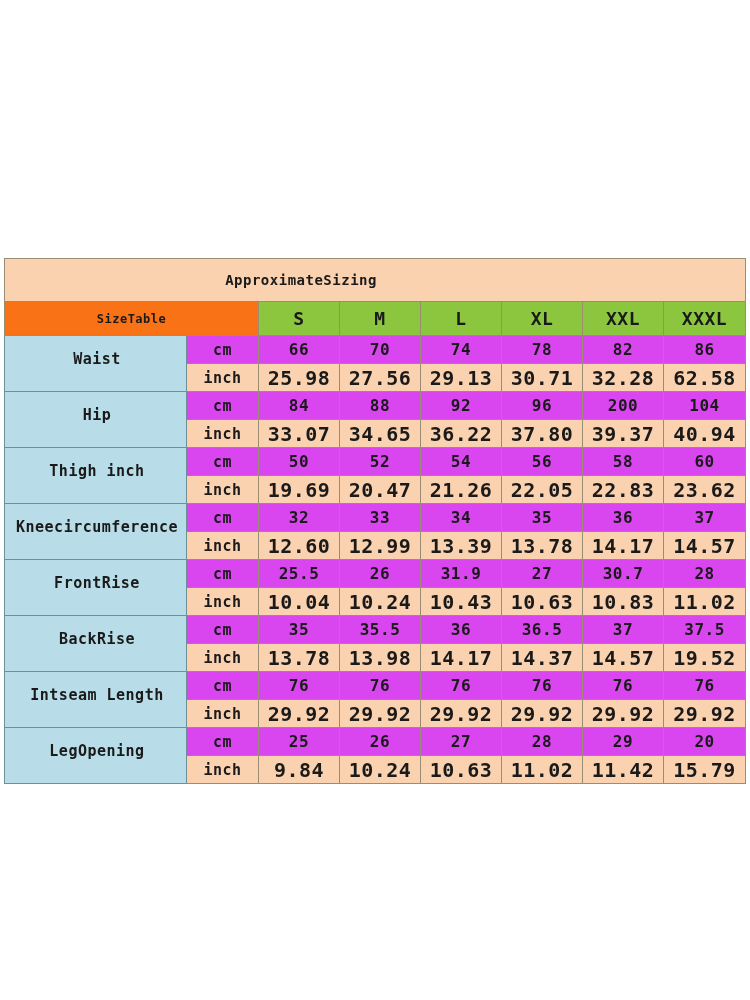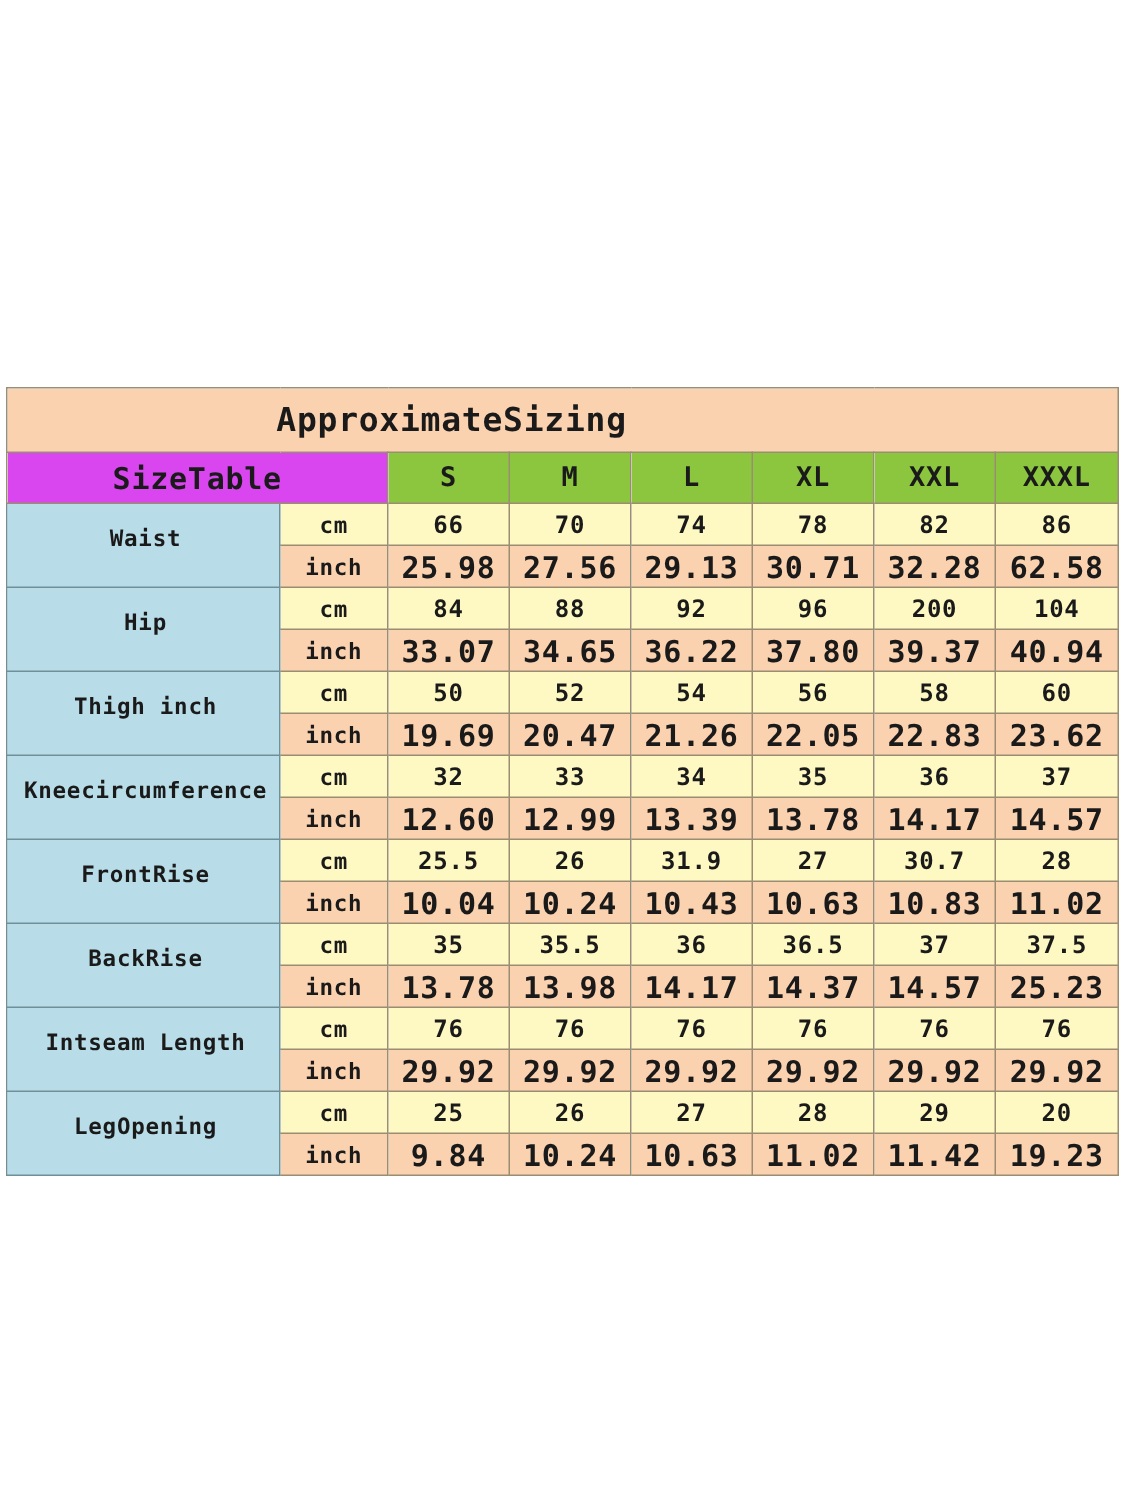--- a/index.html
+++ b/index.html
@@ -42,56 +42,56 @@
     font-family: "DejaVu Sans Mono", monospace;
     letter-spacing: 0.5px;
     overflow: hidden;
     white-space: nowrap;
   }
 
   
   .title-cell {
     background: #fbd2b0;
     height: 42px;
-    font-size: 22px;
+    font-size: 14px;
     text-align: center !important;
     border-bottom: 1px solid #9a8d72 !important;
     padding-right: 148px !important;
   }
 
   
   .hdr {
     background: #8cc63f;
     height: 33px;
     font-size: 18px;
   }
   .hdr-label {
-    background: #d946ef;
-    font-size: 20px;
+    background: #f97316;
+    font-size: 12px;
     text-align: center !important;
   }
 
   
   .row-label {
     background: #b8dde8;
     text-align: right;
     vertical-align: top !important;
     font-size: 15px;
     padding-left: 3px !important;
     padding-top: 14px !important;
     border-right: 1px solid #6f8f99 !important;
     border-top: 1px solid #6f8f99 !important;
     border-bottom: 1px solid #6f8f99 !important;
     border-left: 1px solid #6f8f99 !important;
     color: #111;
   }
 
   
   .cm-cell {
-    background: #fef9c3;
+    background: #d946ef;
     height: 27px;
     font-size: 16px;
   }
   .inch-cell {
     background: #fbd2b0;
     height: 27px;
     font-size: 20px;
   }
   .unit {
     font-size: 15px;
@@ -236,21 +236,21 @@
           <td class="cm-cell">37</td>
           <td class="cm-cell">37.5</td>
         </tr>
         <tr>
           <td class="inch-cell unit">inch</td>
           <td class="inch-cell">13.78</td>
           <td class="inch-cell">13.98</td>
           <td class="inch-cell">14.17</td>
           <td class="inch-cell">14.37</td>
           <td class="inch-cell">14.57</td>
-          <td class="inch-cell">25.23</td>
+          <td class="inch-cell">19.52</td>
         </tr>
         <tr>
           <td class="row-label" rowspan="2">Intseam Length</td>
           <td class="cm-cell unit">cm</td>
           <td class="cm-cell">76</td>
           <td class="cm-cell">76</td>
           <td class="cm-cell">76</td>
           <td class="cm-cell">76</td>
           <td class="cm-cell">76</td>
           <td class="cm-cell">76</td>
@@ -274,17 +274,17 @@
           <td class="cm-cell">29</td>
           <td class="cm-cell">20</td>
         </tr>
         <tr>
           <td class="inch-cell unit">inch</td>
           <td class="inch-cell">9.84</td>
           <td class="inch-cell">10.24</td>
           <td class="inch-cell">10.63</td>
           <td class="inch-cell">11.02</td>
           <td class="inch-cell">11.42</td>
-          <td class="inch-cell">19.23</td>
+          <td class="inch-cell">15.79</td>
         </tr>
       </tbody>
   </table>
 </div>
 
 </body></html>

